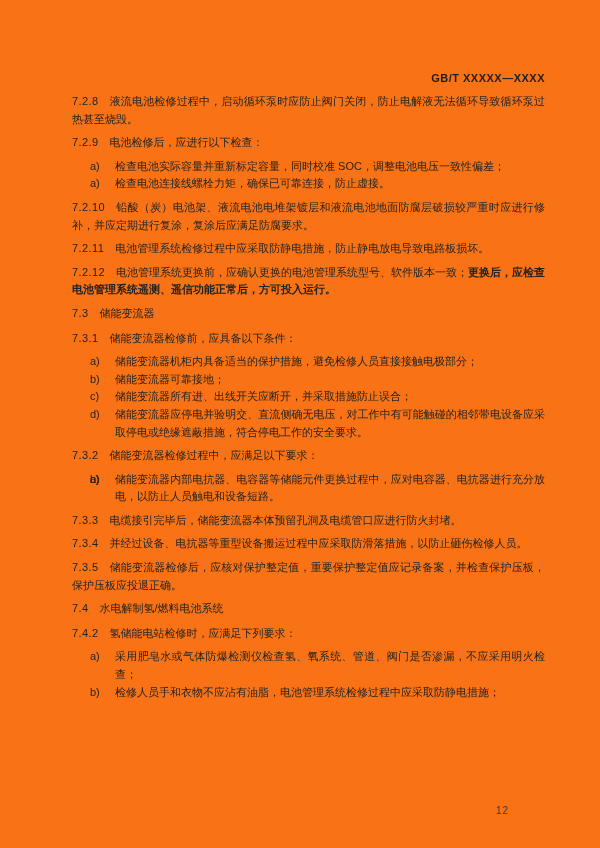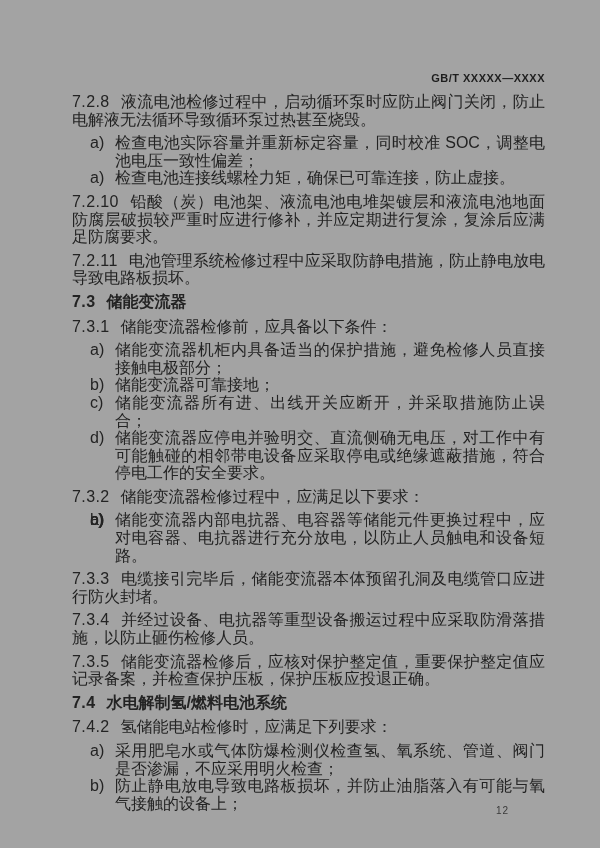--- a/index.html
+++ b/index.html
@@ -5,53 +5,53 @@
   html, body {
     margin: 0;
     padding: 0;
     background: #e8e8e8;
   }
   .page {
     position: relative;
     width: 600px;
     height: 848px;
     margin: 0 auto;
-    background: #a3a3a3;
+    background: #f97316;
     overflow: hidden;
     font-family: "Liberation Sans", sans-serif;
     color: #232323;
   }
   .doc-header {
     position: absolute;
     top: 72px;
     right: 55px;
     font-size: 11px;
     font-weight: bold;
     letter-spacing: 0.5px;
     color: #1e1e1e;
   }
   .doc-content {
     position: absolute;
     top: 93px;
     left: 72px;
     width: 473px;
-    font-size: 16px;
+    font-size: 11px;
     line-height: 17.6px;
     text-align: justify;
   }
   .para {
     margin: 0 0 6px 0;
   }
   .para .num {
     margin-right: 11px;
     letter-spacing: 0.4px;
     white-space: nowrap;
   }
   .heading {
-    font-weight: bold;
+    font-weight: normal;
     margin-top: 2px;
     margin-bottom: 7px;
   }
   .item {
     position: relative;
     padding-left: 43px;
     margin: 0;
   }
   .item .label {
     position: absolute;
@@ -74,37 +74,39 @@
   }
 </style>
 </head>
 <body>
 
 <div class="page">
   <div class="doc-header">GB/T XXXXX—XXXX</div>
 
   <main class="doc-content" id="doc-content">
       <p class="para clause"><span class="num">7.2.8</span><span class="txt">液流电池检修过程中，启动循环泵时应防止阀门关闭，防止电解液无法循环导致循环泵过热甚至烧毁。</span></p>
+      <p class="para clause"><span class="num">7.2.9</span><span class="txt">电池检修后，应进行以下检查：</span></p>
       <div class="para item"><span class="label">a)</span><span class="txt">检查电池实际容量并重新标定容量，同时校准 SOC，调整电池电压一致性偏差；</span></div>
       <div class="para item group-end"><span class="label">a)</span><span class="txt">检查电池连接线螺栓力矩，确保已可靠连接，防止虚接。</span></div>
       <p class="para clause"><span class="num">7.2.10</span><span class="txt">铅酸（炭）电池架、液流电池电堆架镀层和液流电池地面防腐层破损较严重时应进行修补，并应定期进行复涂，复涂后应满足防腐要求。</span></p>
       <p class="para clause"><span class="num">7.2.11</span><span class="txt">电池管理系统检修过程中应采取防静电措施，防止静电放电导致电路板损坏。</span></p>
+      <p class="para clause"><span class="num">7.2.12</span><span class="txt">电池管理系统更换前，应确认更换的电池管理系统型号、软件版本一致；</span><b class="bold-seg">更换后，应检查电池管理系统遥测、遥信功能正常后，方可投入运行。</b></p>
       <p class="para heading"><span class="num">7.3</span><span class="txt">储能变流器</span></p>
       <p class="para clause"><span class="num">7.3.1</span><span class="txt">储能变流器检修前，应具备以下条件：</span></p>
       <div class="para item"><span class="label">a)</span><span class="txt">储能变流器机柜内具备适当的保护措施，避免检修人员直接接触电极部分；</span></div>
       <div class="para item"><span class="label">b)</span><span class="txt">储能变流器可靠接地；</span></div>
       <div class="para item"><span class="label">c)</span><span class="txt">储能变流器所有进、出线开关应断开，并采取措施防止误合；</span></div>
       <div class="para item group-end"><span class="label">d)</span><span class="txt">储能变流器应停电并验明交、直流侧确无电压，对工作中有可能触碰的相邻带电设备应采取停电或绝缘遮蔽措施，符合停电工作的安全要求。</span></div>
       <p class="para clause"><span class="num">7.3.2</span><span class="txt">储能变流器检修过程中，应满足以下要求：</span></p>
       <div class="para item"><span class="label">a)</span></div>
       <div class="para item"><span class="label">b)</span></div>
       <div class="para item group-end"><span class="label">c)</span><span class="txt">储能变流器内部电抗器、电容器等储能元件更换过程中，应对电容器、电抗器进行充分放电，以防止人员触电和设备短路。</span></div>
       <p class="para clause"><span class="num">7.3.3</span><span class="txt">电缆接引完毕后，储能变流器本体预留孔洞及电缆管口应进行防火封堵。</span></p>
       <p class="para clause"><span class="num">7.3.4</span><span class="txt">并经过设备、电抗器等重型设备搬运过程中应采取防滑落措施，以防止砸伤检修人员。</span></p>
       <p class="para clause"><span class="num">7.3.5</span><span class="txt">储能变流器检修后，应核对保护整定值，重要保护整定值应记录备案，并检查保护压板，保护压板应投退正确。</span></p>
       <p class="para heading"><span class="num">7.4</span><span class="txt">水电解制氢/燃料电池系统</span></p>
       <p class="para clause"><span class="num">7.4.2</span><span class="txt">氢储能电站检修时，应满足下列要求：</span></p>
       <div class="para item"><span class="label">a)</span><span class="txt">采用肥皂水或气体防爆检测仪检查氢、氧系统、管道、阀门是否渗漏，不应采用明火检查；</span></div>
-      <div class="para item group-end"><span class="label">b)</span><span class="txt">防止静电放电导致电路板损坏，并防止油脂落入有可能与氧气接触的设备上；</span></div>
+      <div class="para item group-end"><span class="label">b)</span><span class="txt">检修人员手和衣物不应沾有油脂，电池管理系统检修过程中应采取防静电措施；</span></div>
     </main>
 
   <div class="doc-footer">12</div>
 </div>
 
 </body></html>

